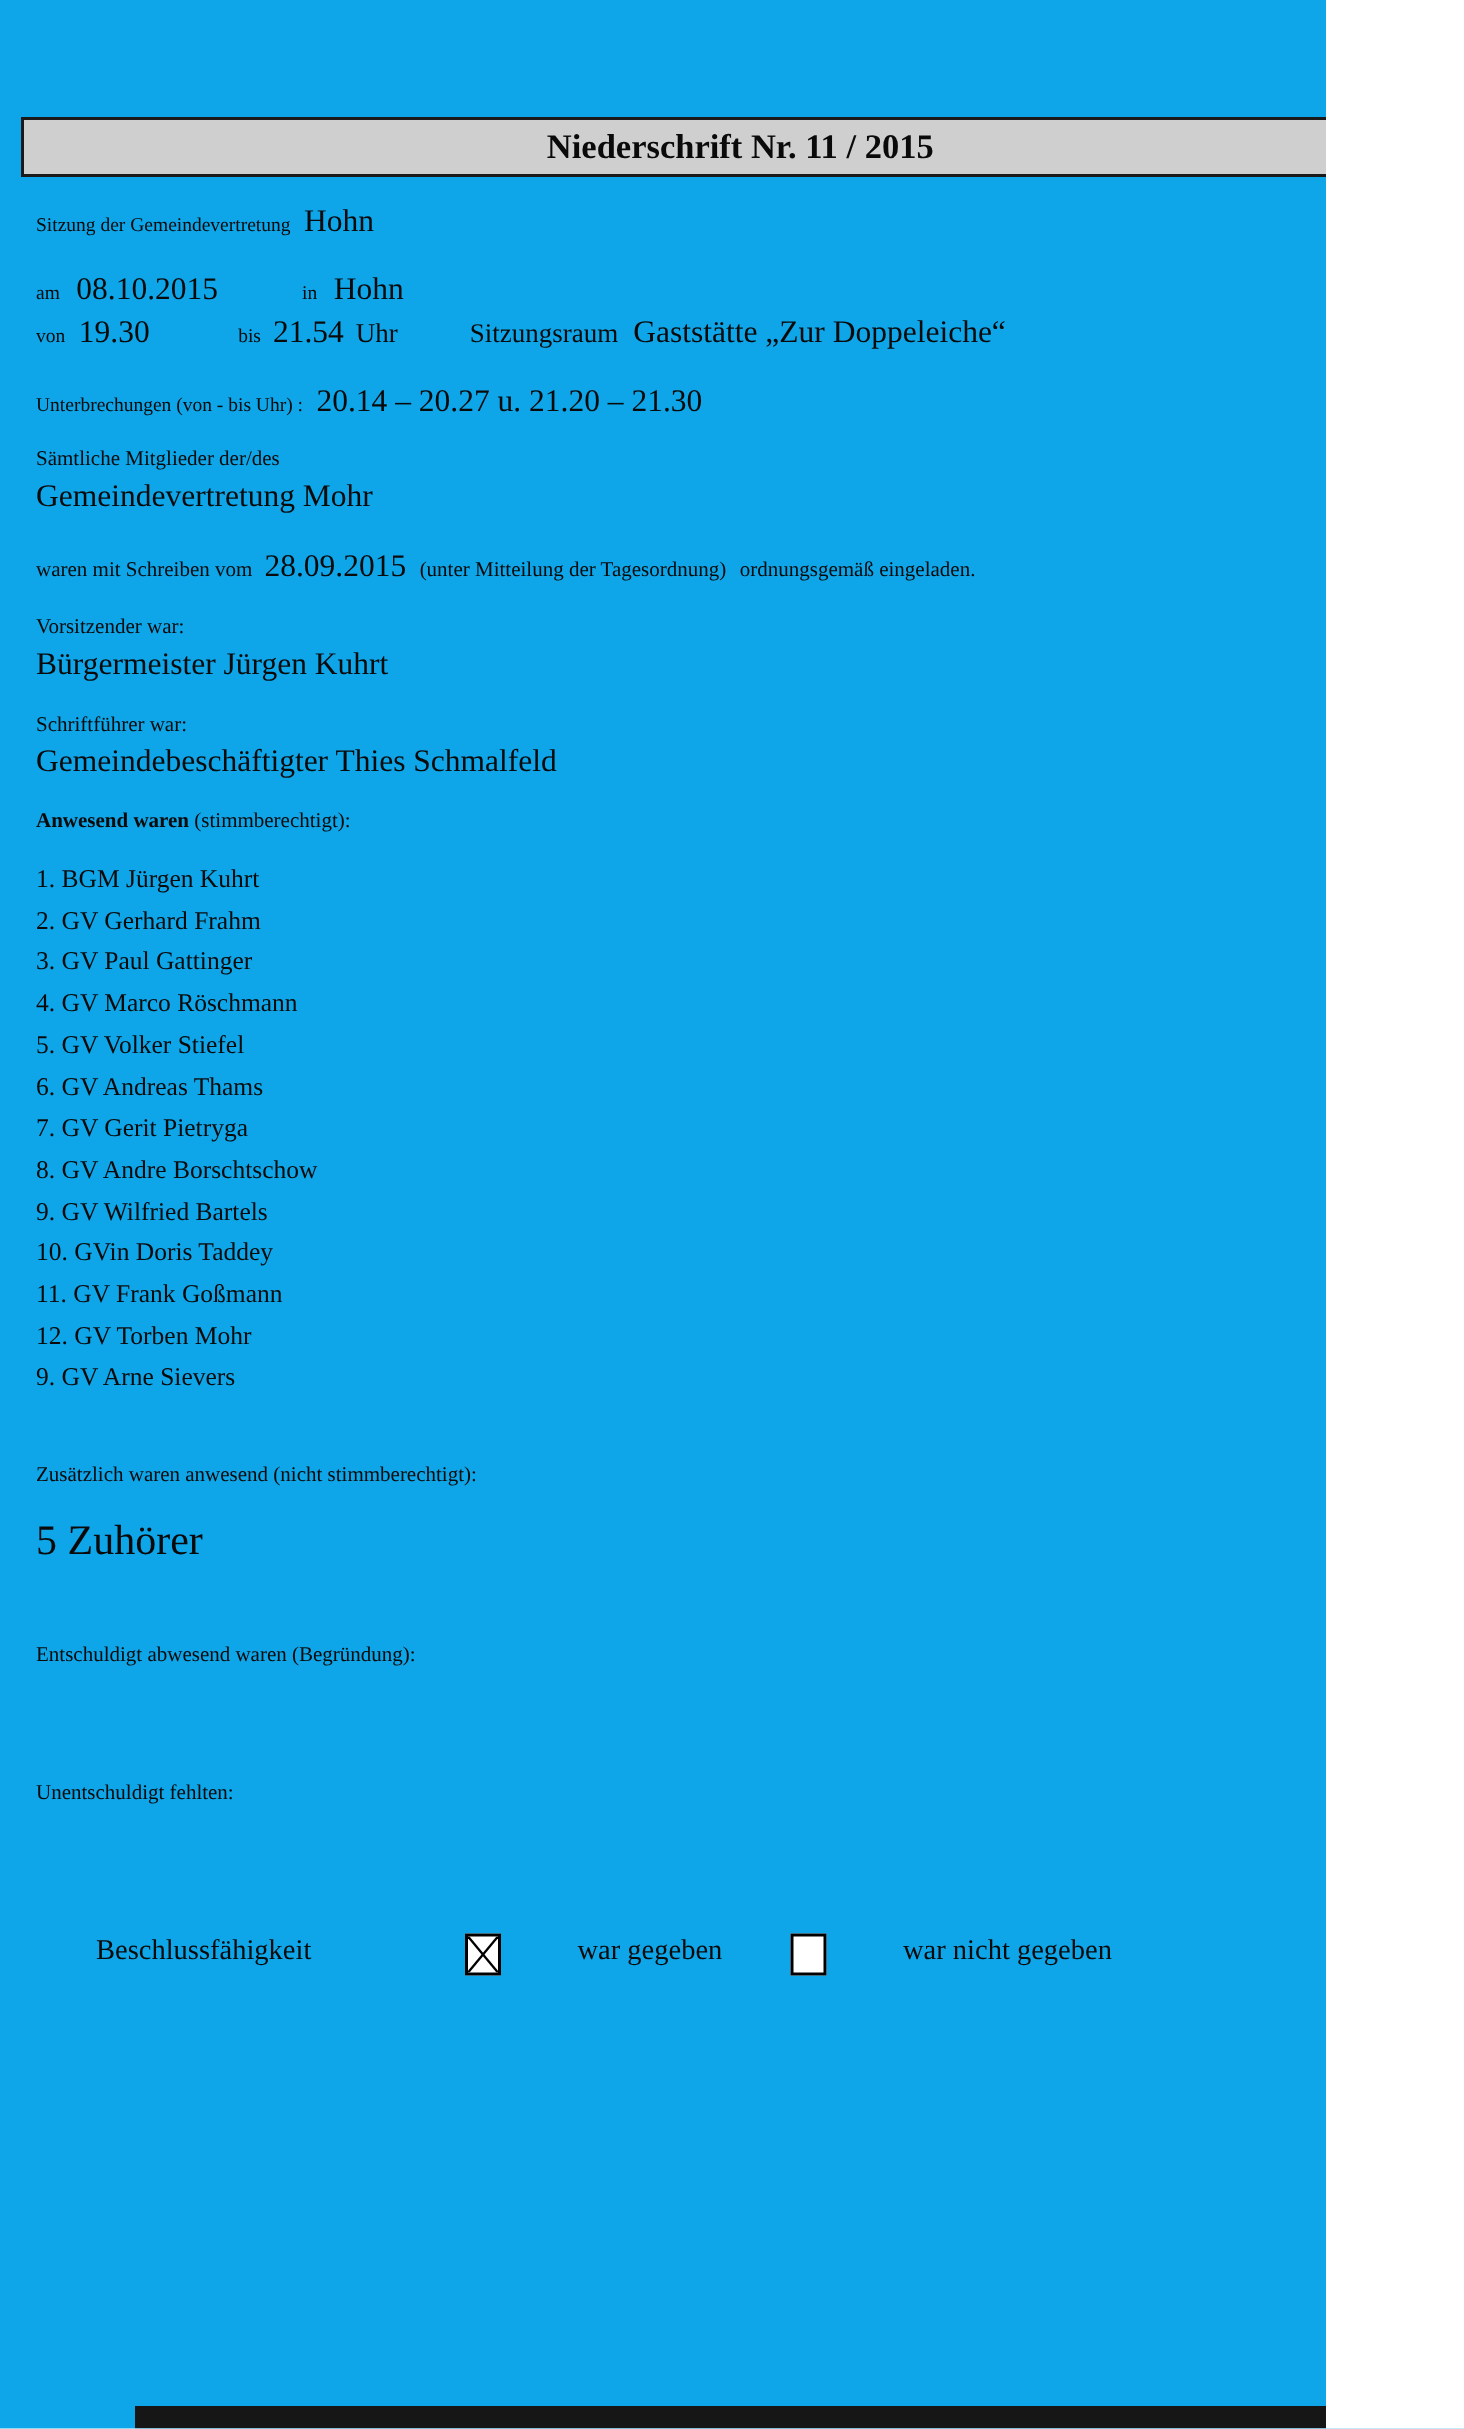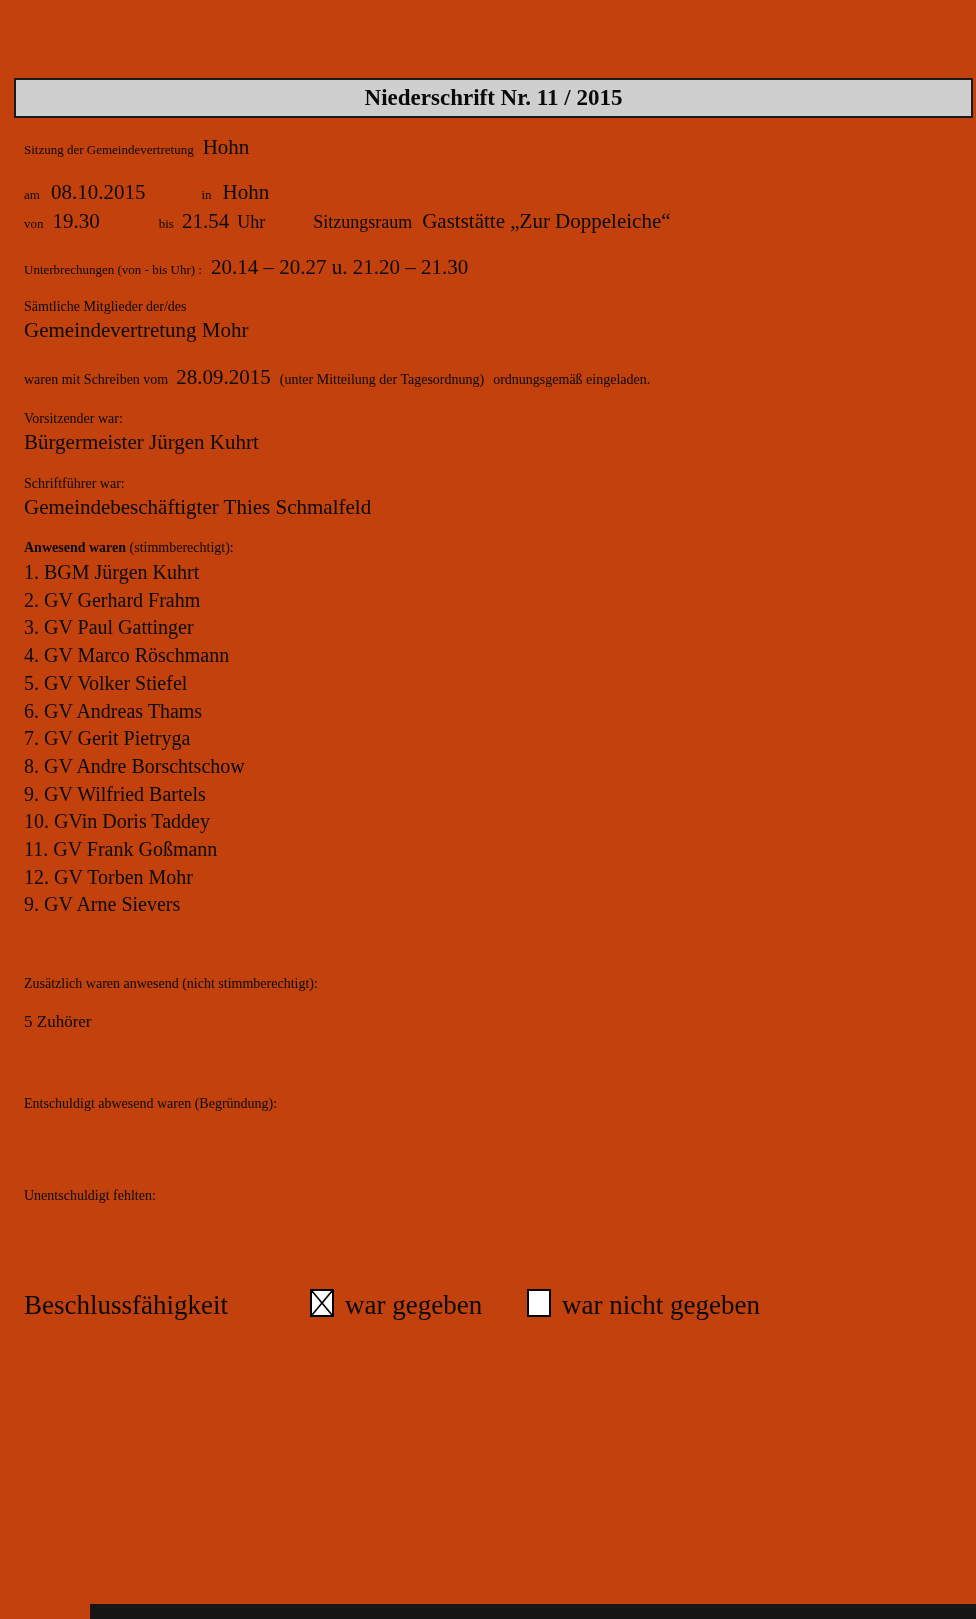--- a/index.html
+++ b/index.html
@@ -1,19 +1,19 @@
 <!DOCTYPE html>
 <html><head>
 <meta charset="utf-8">
 <style>
   html,body{margin:0;padding:0;background:#ffffff;}
   .page{
     position:relative;
-    width:976px;height:1619px;
-    background:#c2410c;
+    width:884px;height:1619px;
+    background:#0ea5e9;
     font-family:"Liberation Serif","DejaVu Serif",serif;
     color:#0a0a0a;
     overflow:hidden;
     text-decoration:underline;
   }
   .abs{position:absolute;}
   
   .title-bar{
     left:14px;top:78px;width:959px;height:40px;
     box-sizing:border-box;
@@ -22,36 +22,36 @@
     text-align:center;
     font-weight:bold;
     font-size:23px;
     line-height:35px;
   }
   
   .lbl-s{font-size:13px;}   
   .lbl-m{font-size:14px;}   
   .lbl-u{font-size:18px;}   
   .val  {font-size:21px;}   
-  .val-l{font-size:17px;}   
+  .val-l{font-size:28px;}   
   .row{white-space:nowrap;text-align:right;}
   .bold{font-weight:bold;}
   
-  .attendee-list{left:24px;top:559px;font-size:20px;line-height:27.7px;}
+  .attendee-list{left:24px;top:572px;font-size:17px;line-height:27.7px;}
   
   .quorum-row{left:24px;top:1289px;height:32px;width:930px;}
   .cb{
     position:absolute;top:0;
     width:20px;height:24px;
     border:2px solid #000;
     background:#fff;
   }
   .cb svg{display:none;position:absolute;left:0;top:0;}
   .cb.checked svg{display:block;}
-  .q-label{position:absolute;top:1px;font-size:27px;}
+  .q-label{position:absolute;top:1px;font-size:19px;margin-left:40px;}
   
   .bottom-bar{left:90px;top:1604px;width:886px;height:15px;background:#161616;}
 </style>
 </head>
 <body>
 
 <div class="page">
 
   <div class="abs title-bar">
     <span>Niederschrift Nr. 11 / 2015</span>

